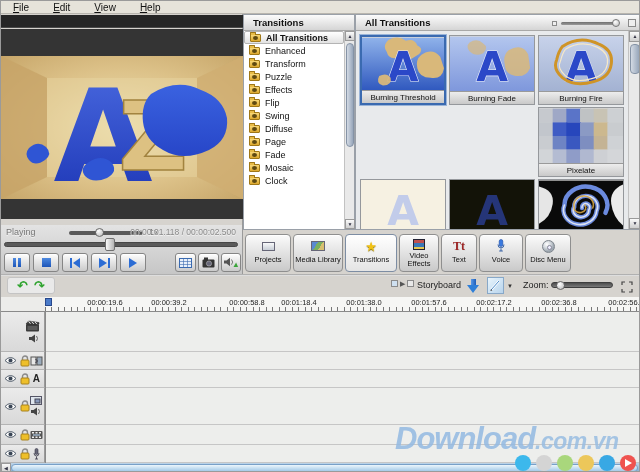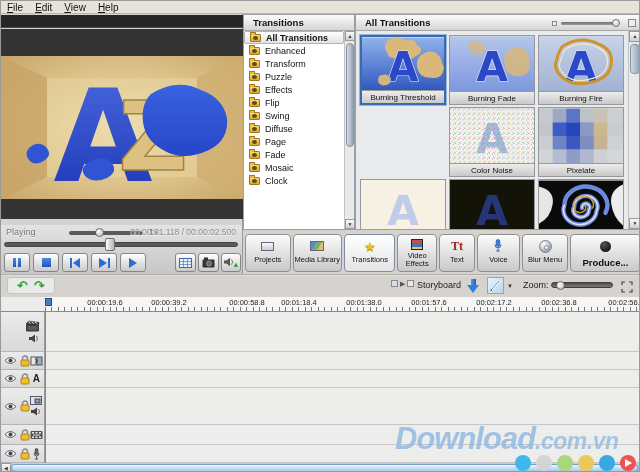--- a/index.html
+++ b/index.html
@@ -2,21 +2,21 @@
 <html><head>
 <meta charset="utf-8">
 <style>
   html,body{margin:0;padding:0;}
   body{font-family:"Liberation Sans","DejaVu Sans",sans-serif;background:#888;}
   #app{position:relative;width:640px;height:472px;background:#d6d3ce;overflow:hidden;border:1px solid #9a9a9a;box-sizing:border-box;}
   #app *{box-sizing:border-box;}
 
   
   #menu-bar{position:absolute;left:0;top:0;width:640px;height:13px;background:#e6e3da;border-bottom:1px solid #b8b5ae;font-size:10px;line-height:13px;color:#111;}
-  .menu-item{display:inline-block;padding:0 6px;cursor:default;}
+  .menu-item{display:inline-block;padding:0 12px;cursor:default;}
   .menu-item u{text-decoration:underline;}
 
   
   #preview-panel{position:absolute;left:0;top:13px;width:242px;height:211px;background:#d6d3ce;border-right:1px solid #9a9a9a;}
   #preview-topbar{position:absolute;left:0;top:1px;width:242px;height:13px;background:#262626;border-bottom:1px solid #4a4a4a;}
   #preview-video{position:absolute;left:0;top:15px;width:242px;height:190px;background:#343434;}
   #preview-frame{position:absolute;left:0;top:27px;width:242px;height:143px;}
   #preview-frame svg{display:block;width:100%;height:100%;}
 
   
@@ -348,38 +348,20 @@
             <rect width="86" height="56" fill="url(#bfi)"></rect>
             <text x="43" y="45" text-anchor="middle" font-family="DejaVu Sans, sans-serif" font-size="42" font-weight="bold" fill="#2b48c8" stroke="#dfe6f4" stroke-width="1" paint-order="stroke">A</text>
             <path d="M24 10 q18 -12 38 -2 q14 6 12 20 q-2 14 -18 18 q-20 6 -32 -4 q-10 -9 -6 -18 q2 -9 6 -14z" fill="none" stroke="#cf9427" stroke-width="3"></path>
             <path d="M27 13 q16 -10 33 -2 q12 6 10 17 q-2 12 -16 15 q-17 5 -27 -3 q-9 -8 -5 -15 q2 -8 5 -12z" fill="none" stroke="#f6e8c8" stroke-width="1.2"></path>
           </svg>
         </div>
         <div class="lbl">Burning Fire</div>
       </div>
 
 
-      <div class="cell" style="left:93px;top:76px">
-        <div class="art">
-          <svg viewBox="0 0 86 56">
-            <defs>
-                <pattern id="nz" width="5" height="5" patternUnits="userSpaceOnUse">
-                  <rect x="0" y="0" width="1" height="1" fill="#e07878"></rect>
-                  <rect x="3" y="1" width="1" height="1" fill="#6a9ae0"></rect>
-                  <rect x="1" y="3" width="1" height="1" fill="#e0cc6a"></rect>
-                  <rect x="4" y="4" width="1" height="1" fill="#7ac87a"></rect>
-                </pattern>
-              </defs>
-            <rect width="86" height="56" fill="#f3f3f1"></rect>
-            <text x="43" y="45" text-anchor="middle" font-family="DejaVu Sans, sans-serif" font-size="42" font-weight="bold" fill="#93a9dd" opacity="0.8">A</text>
-            <rect width="86" height="56" fill="url(#nz)" opacity="0.9"></rect>
-          </svg>
-        </div>
-        <div class="lbl">Color Noise</div>
-      </div>
 
       <div class="cell" style="left:182px;top:76px">
         <div class="art">
           <svg viewBox="0 0 86 56">
             <rect x="0" y="0" width="15" height="14" fill="#c6c9ce"></rect>
               <rect x="14" y="0" width="15" height="14" fill="#9fa8c6"></rect>
               <rect x="28" y="0" width="15" height="14" fill="#5a74c8"></rect>
               <rect x="42" y="0" width="15" height="14" fill="#bfc2c4"></rect>
               <rect x="56" y="0" width="15" height="14" fill="#c8c3b4"></rect>
               <rect x="70" y="0" width="16" height="14" fill="#cdd0d3"></rect>
@@ -485,27 +467,21 @@
             <rect x="2.2" y="0.5" width="3.6" height="7" rx="1.8" fill="#3a7ae0" stroke="#1d4ea8" stroke-width="0.6"></rect>
             <path d="M1 5.5 a3 3.4 0 0 0 6 0 M4 9.5 V12 M2.2 12 h3.6" fill="none" stroke="#23549e" stroke-width="0.9"></path>
           </svg>
       </div>
       <div class="tab-label">Voice</div>
     </div>
     <div class="tab" style="width:46px">
       <div class="tab-icon">
           <span class="icon-disc"></span>
         </div>
-      <div class="tab-label">Blur Menu</div>
-    </div>
-    <div class="tab" style="width:72px">
-      <div class="tab-icon">
-          <span class="icon-produce"></span>
-        </div>
-      <div class="tab-label big">Produce...</div>
+      <div class="tab-label">Disc Menu</div>
     </div>
   </div>
 
   <div id="separator"></div>
 
   <div id="tl-toolbar">
     <div id="undo-redo">
       <span class="ur-glyph">↶</span>
       <span class="ur-glyph">↷</span>
     </div>

